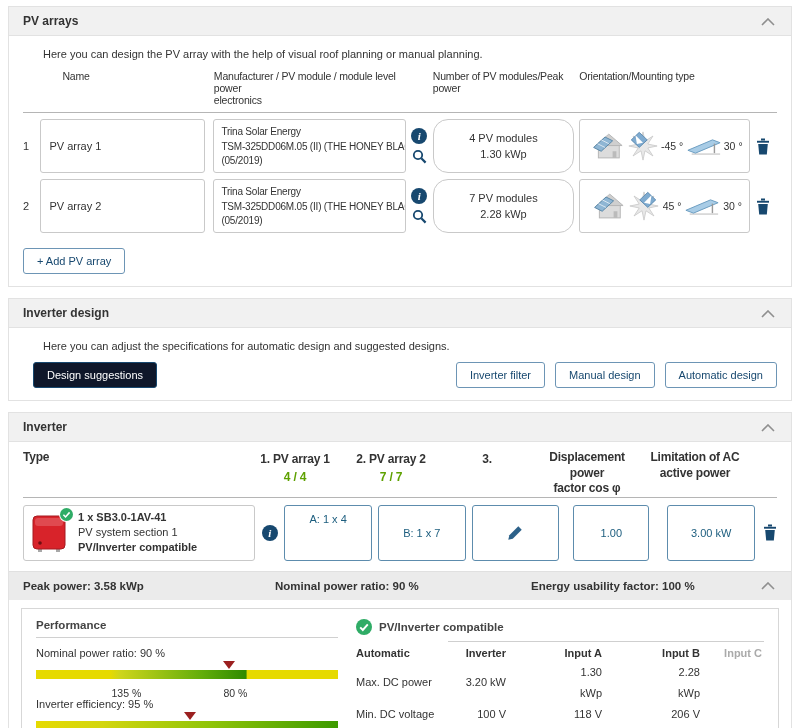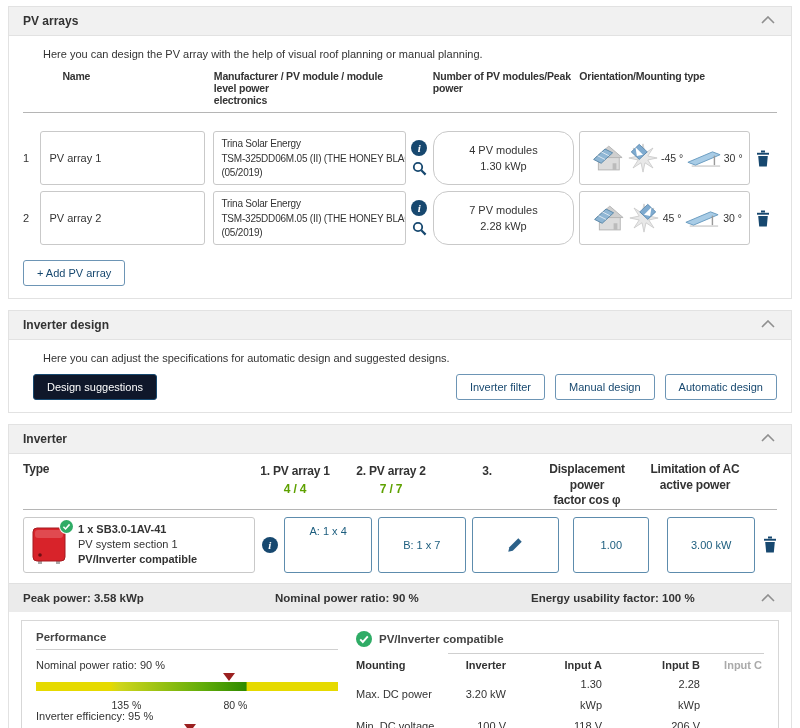--- a/index.html
+++ b/index.html
@@ -2,39 +2,39 @@
 <html><head>
 <meta charset="utf-8">
 <style>
   * { box-sizing: border-box; margin: 0; padding: 0; }
   html,body { width:800px; height:728px; overflow:hidden; background:#fff;
     font-family:"Liberation Sans", sans-serif; font-size:11px; color:#333; }
 
   .card { margin:6px 8px 11px 8px; border:1px solid #e2e2e2; background:#fff; }
   .card-header { background:#f1f1f1; border-bottom:1px solid #e2e2e2;
     padding:7px 14px; font-size:12px; font-weight:bold; color:#333;
-    display:flex; align-items:flex-start; }
+    display:flex; align-items:flex-end; }
   .card-header .sp { flex:1; }
   .chev { display:inline-flex; cursor:pointer; padding:2px; }
 
   .body-pad { padding:10px 14px 12px 14px; }
   .intro { margin:2px 0 10px 0;padding-left:20px; }
 
   
   .pvgrid { display:flex; align-items:stretch; }
   .c-idx { width:18px; display:flex; align-items:center; }
   .c-name { width:170px; }
   .c-mod { width:198px; margin-left:8px; }
   .c-icons { width:28px; display:flex; flex-direction:column; align-items:center;
     justify-content:center; gap:5px; }
   .c-count { width:146px; }
   .c-orient { width:176px; margin-left:5px; }
   .c-del { width:28px; display:flex; align-items:center; justify-content:center; }
-  .pvhead { font-weight:bold; font-size:10.5px; letter-spacing:-0.2px;
-    padding-bottom:6px; border-bottom:1px solid #b5b5b5; margin-bottom:18px; }
+  .pvhead { font-weight:normal; font-size:10.5px; letter-spacing:-0.2px;
+    padding-bottom:6px; border-bottom:1px solid #b5b5b5; margin-bottom:6px; }
   .pvhead .h-name { padding-left:22px; }
   .pvrow { margin-bottom:6px; }
   .box { border:1px solid #c9c9c9; border-radius:3px; background:#fff; height:54px; }
   .name-box { display:flex; align-items:center; padding-left:8px; cursor:text; }
   .mod-box { padding:5px 7px; font-size:10px; letter-spacing:-0.2px;
     line-height:1.45; white-space:nowrap; overflow:hidden; cursor:pointer; }
   .count-box { display:flex; flex-direction:column; align-items:center;
     justify-content:center; line-height:1.5; cursor:pointer;border-radius:15px; }
   .orient-box { display:flex; align-items:center; justify-content:space-evenly;
     padding:0 4px; cursor:pointer; }
@@ -427,21 +427,21 @@
         </span>
         <span>PV/Inverter compatible</span>
       </div>
 
       <div class="cgrid">
         <div class="gline1"></div>
           <div class="gline2"></div>
       </div>
 
       <div class="cgrid chead">
-        <div>Mounting</div>
+        <div>Automatic</div>
         <div class="cell-inv">Inverter</div>
         <div class="cc">Input A</div>
         <div class="cc">Input B</div>
         <div class="c-inputc">Input C</div>
       </div>
 
       <div class="cgrid crow">
         <div>Max. DC power</div>
         <div class="cell-inv">3.20 kW</div>
         <div class="cell-chk">

